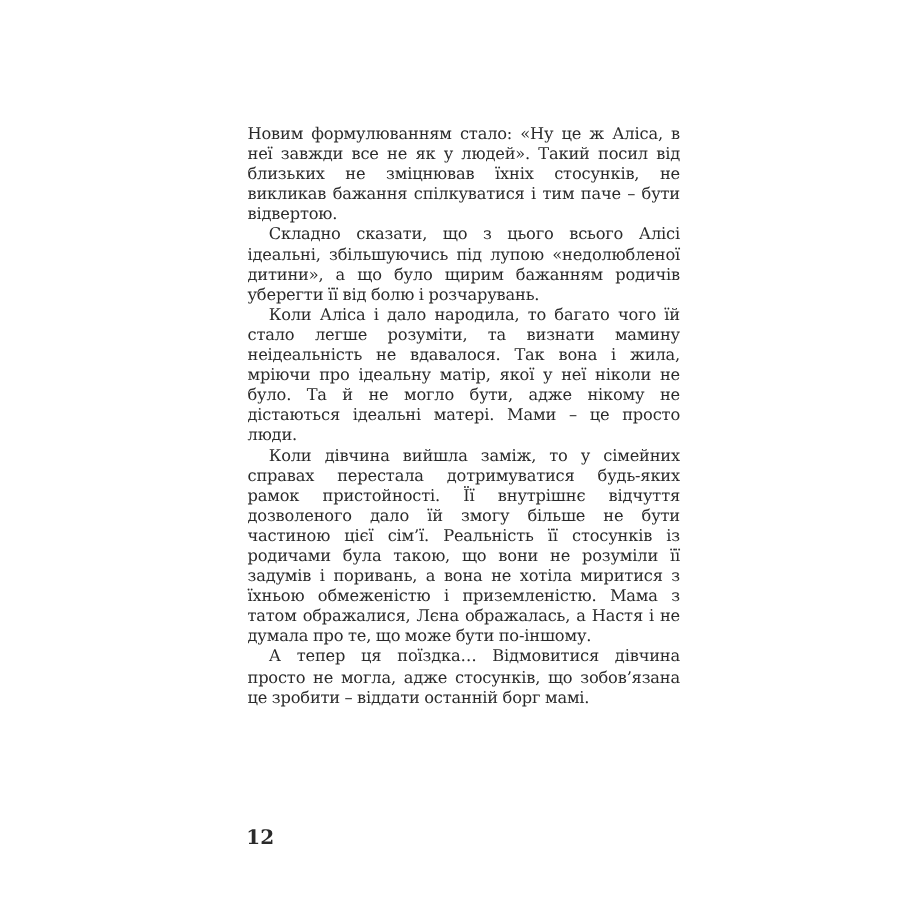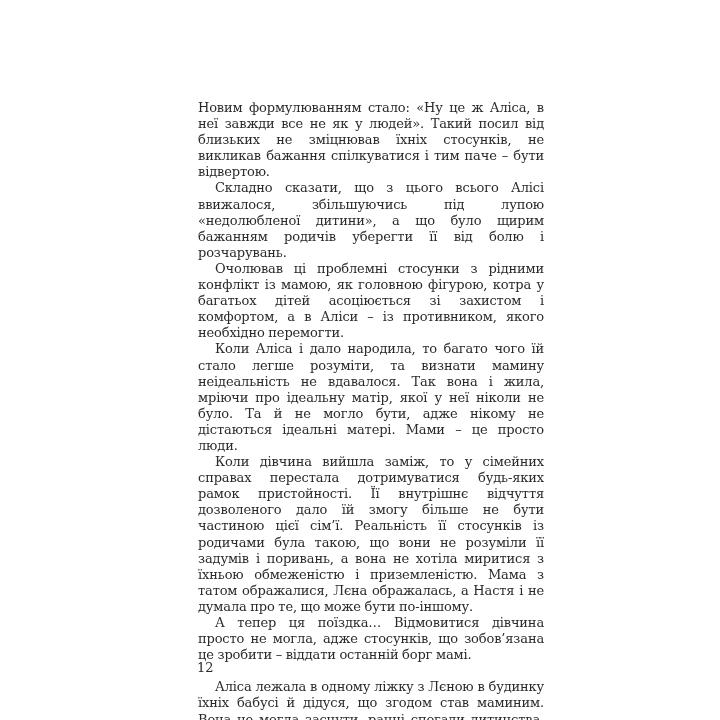--- a/index.html
+++ b/index.html
@@ -41,32 +41,31 @@
     text-indent: 0;
   }
   .section-break {
     height: 16.1px;
   }
   .page-number {
     position: absolute;
     left: 197px;
     top: 660px;
     font-family: "DejaVu Serif", "Liberation Serif", serif;
-    font-size: 13px;
+    font-size: 16px;
     color: #2a2a2a;
+    font-weight: bold;
   }
 </style>
 </head>
 <body>
 
 <div class="page">
   <div class="text-block">
     <p class="para no-indent">Новим формулюванням стало: «Ну це ж Аліса, в неї завжди все не як у людей». Такий посил від близьких не зміцнював їхніх стосунків, не викликав бажання спілкуватися і тим паче – бути відвертою.</p>
-    <p class="para">Складно сказати, що з цього всього Алісі ввижалося, збільшуючись під лупою «недолюбленої дитини», а що було щирим бажанням родичів уберегти її від болю і розчарувань.</p>
-    <p class="para">Очолював ці проблемні стосунки з рідними конфлікт із мамою, як головною фігурою, котра у багатьох дітей асоціюється зі захистом і комфортом, а в Аліси – із противником, якого необхідно перемогти.</p>
+    <p class="para">Складно сказати, що з цього всього Алісі ідеальні, збільшуючись під лупою «недолюбленої дитини», а що було щирим бажанням родичів уберегти її від болю і розчарувань.</p>
     <p class="para">Коли Аліса і дало народила, то багато чого їй стало легше розуміти, та визнати мамину неідеальність не вдавалося. Так вона і жила, мріючи про ідеальну матір, якої у неї ніколи не було. Та й не могло бути, адже нікому не дістаються ідеальні матері. Мами – це просто люди.</p>
     <p class="para">Коли дівчина вийшла заміж, то у сімейних справах перестала дотримуватися будь-яких рамок пристойності. Її внутрішнє відчуття дозволеного дало їй змогу більше не бути частиною цієї сім’ї. Реальність її стосунків із родичами була такою, що вони не розуміли її задумів і поривань, а вона не хотіла миритися з їхньою обмеженістю і приземленістю. Мама з татом ображалися, Лєна ображалась, а Настя і не думала про те, що може бути по-іншому.</p>
     <p class="para">А тепер ця поїздка… Відмовитися дівчина просто не могла, адже стосунків, що зобов’язана це зробити – віддати останній борг мамі.</p>
     <div class="section-break"></div>
-    <p class="para">Аліса лежала в одному ліжку з Лєною в будинку їхніх бабусі й дідуся, що згодом став маминим. Вона не могла заснути, ранні спогади дитинства, навіяні цим будинком, проносилися у неї перед очима. Ліжко було приємно</p>
   </div>
   <div class="page-number">12</div>
 </div>
 
 </body></html>

